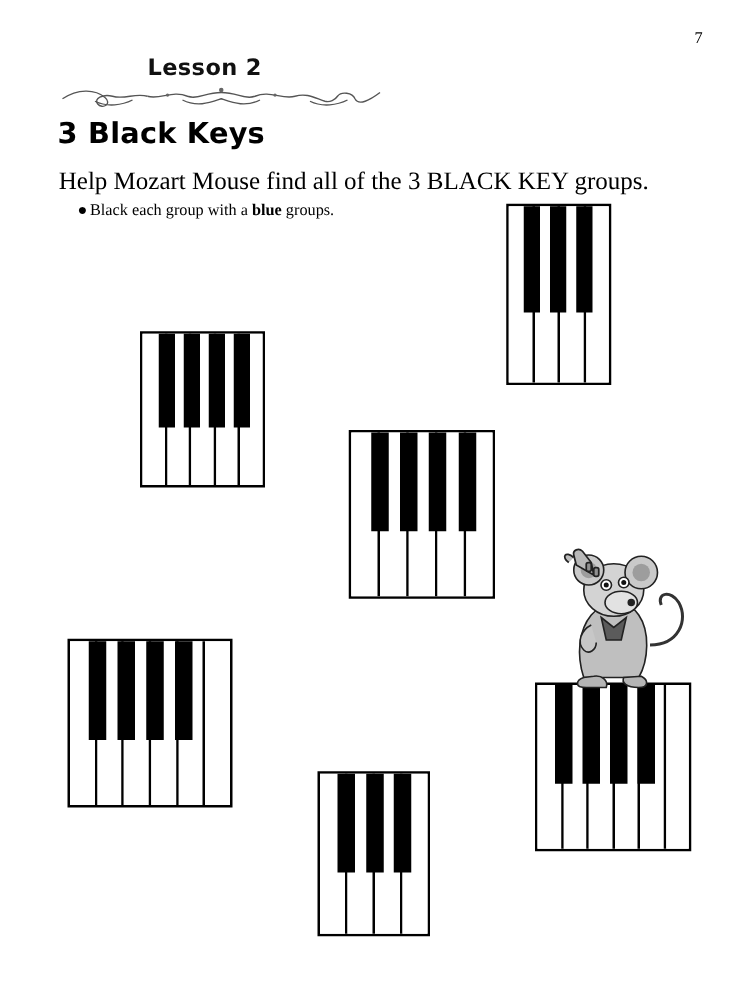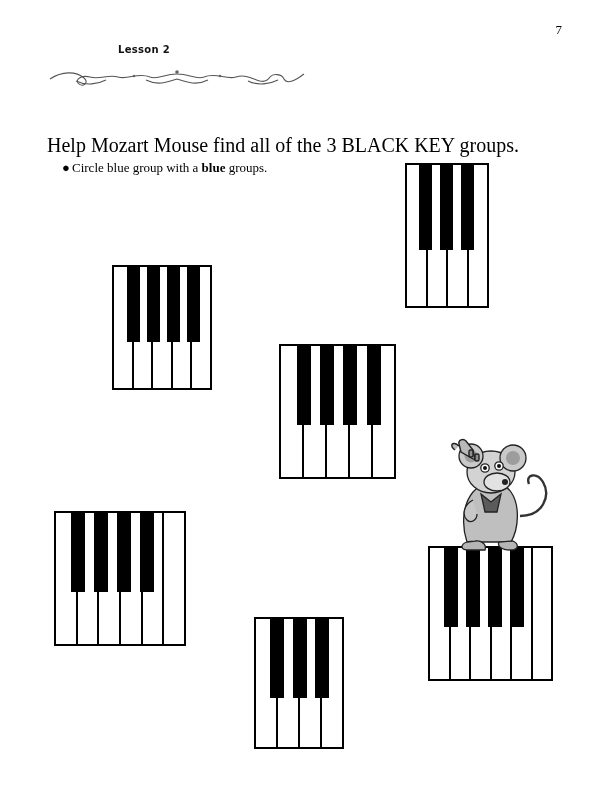--- a/index.html
+++ b/index.html
@@ -30,21 +30,21 @@
     font-family: "Liberation Serif", serif;
     font-size: 13px;
     color: #000;
   }
   .lesson-label {
     position: absolute;
     left: 118px;
     top: 44px;
     font-family: "DejaVu Sans", sans-serif;
     font-weight: bold;
-    font-size: 10px;
+    font-size: 18px;
     letter-spacing: 0.3px;
     color: #111;
   }
   .ornament {
     position: absolute;
     left: 46px;
     top: 68px;
     width: 262px;
     height: 22px;
   }
@@ -146,25 +146,26 @@
         <path d="M100 12 C 112 18, 122 14, 131 11 C 140 14, 150 18, 162 12"></path>
       </g>
       <g fill="#666">
         <circle cx="131" cy="4" r="1.8"></circle>
         <circle cx="88" cy="8" r="1.3"></circle>
         <circle cx="174" cy="8" r="1.3"></circle>
       </g>
     </svg>
   </div>
 
+  <div class="title">3 Black Keys</div>
 
   <div class="instruction">Help Mozart Mouse find all of the 3 BLACK KEY groups.</div>
 
   <div class="bullet-line">
-    <span class="bullet-dot">●</span><span>Circle blue group with a </span><span class="bold-blue-word">blue</span><span> groups.</span>
+    <span class="bullet-dot">●</span><span>Black each group with a </span><span class="bold-blue-word">blue</span><span> groups.</span>
   </div>
 
   <div class="kbd" style="left:405px; top:163px; width:84px; height:145px;">
     <div class="whites">
       <div class="w"></div>
       <div class="w"></div>
       <div class="w"></div>
       <div class="w"></div>
     </div>
     <div class="blacks">

